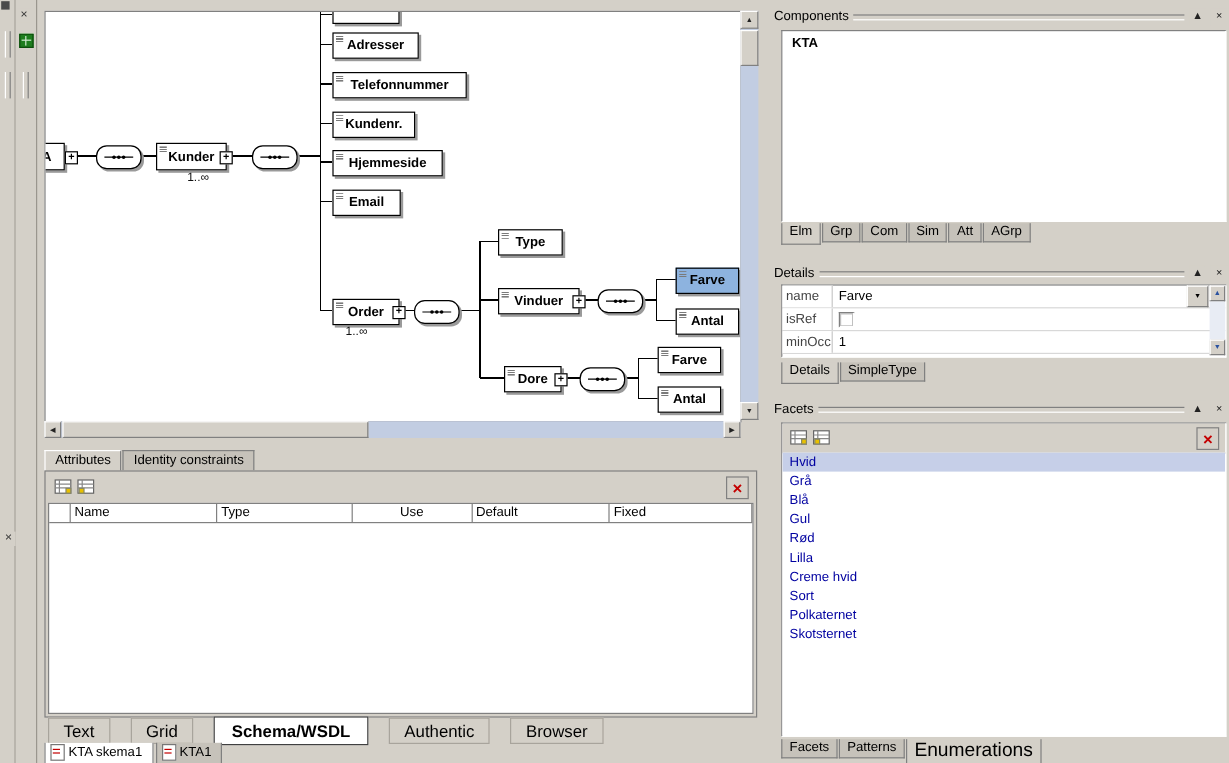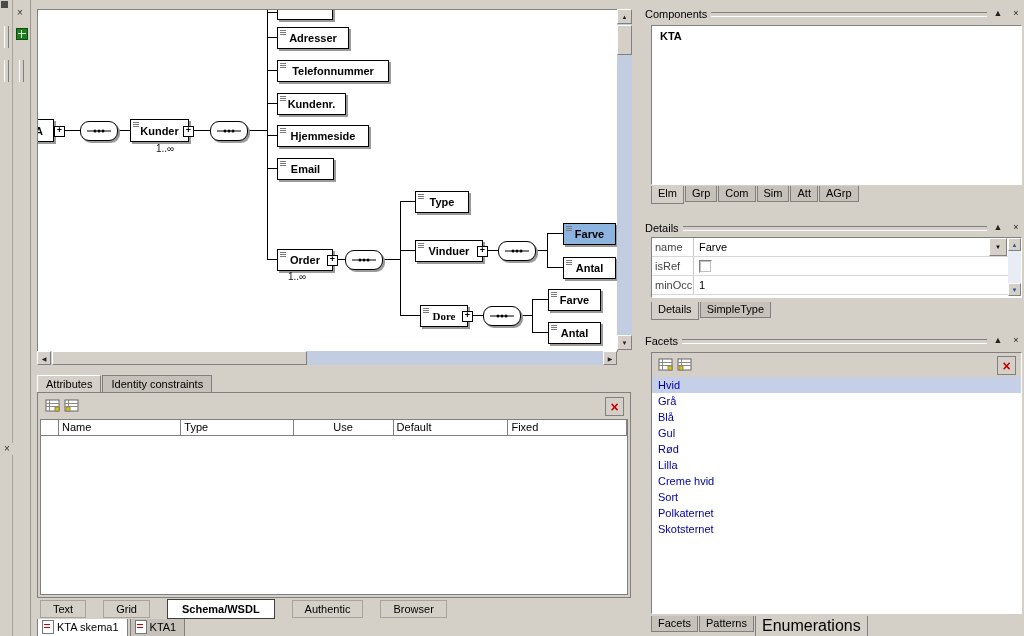--- a/index.html
+++ b/index.html
@@ -60,21 +60,21 @@
   .tb-icon{position:absolute;top:5px;width:18px;height:16px;display:flex;align-items:center;justify-content:center;}
   .xbtn{position:absolute;top:4px;width:17px;height:17px;display:flex;align-items:center;justify-content:center;
     color:#c40000;font-weight:bold;font-size:14px;border:1px solid #808080;background:#d4d0c8;}
   #attr-table{position:absolute;left:2px;right:2px;top:26px;bottom:2px;background:#fff;
     border:1px solid #808080;}
   #attr-header{display:flex;height:15px;border-bottom:1px solid #808080;}
   #attr-header .hcell{border-right:1px solid #808080;padding:1px 3px;font-size:11px;box-sizing:border-box;
     overflow:hidden;white-space:nowrap;}
   
   #view-tabs{position:absolute;left:40px;top:599px;height:20px;display:flex;align-items:center;}
-  .vtab{padding:2px 12px;margin-right:17px;border:1px solid #a8a49c;background:#d4d0c8;font-size:11px;}
+  .vtab{padding:2px 12px;margin-right:17px;border:1px solid #a8a49c;background:#d4d0c8;font-size:14px;}
   .vtab.active{background:#fff;border:1px solid #404040;font-weight:bold;padding:3px 14px;}
   #file-tabs{position:absolute;left:37px;top:620px;height:16px;display:flex;align-items:center;}
   .ftab{display:flex;align-items:center;gap:3px;padding:1px 8px 2px 4px;border:1px solid #808080;border-top:none;
     background:#c6c2ba;font-size:11px;margin-right:2px;}
   .ftab.active{background:#fff;font-weight:normal;}
   .ficon{width:10px;height:12px;background:#fff;border:1px solid #777;position:relative;display:inline-block;}
   .ficon:before{content:"";position:absolute;left:1px;top:3px;width:6px;height:1px;background:#c40000;}
   .ficon:after{content:"";position:absolute;left:1px;top:6px;width:6px;height:1px;background:#c40000;}
   
   .ptitle{position:absolute;left:645px;width:378px;height:15px;display:flex;align-items:center;gap:4px;}
@@ -186,21 +186,21 @@
         <span class="nlabel">Vinduer</span>
       </div>
       <div class="node selected" style="left: 525px; top: 213px; width: 51px; height: 20px;">
         <span class="corner"></span>
         <span class="nlabel">Farve</span>
       </div>
       <div class="node" style="left: 525px; top: 247px; width: 51px; height: 20px;">
         <span class="corner"></span>
         <span class="nlabel">Antal</span>
       </div>
-      <div class="node" style="left: 382px; top: 295px; width: 46px; height: 20px; font-family: Liberation Serif, serif;">
+      <div class="node" style="left: 382px; top: 295px; width: 46px; height: 20px;">
         <span class="corner"></span>
         <span class="nlabel">Dore</span>
       </div>
       <div class="node" style="left: 510px; top: 279px; width: 51px; height: 20px;">
         <span class="corner"></span>
         <span class="nlabel">Farve</span>
       </div>
       <div class="node" style="left: 510px; top: 312px; width: 51px; height: 20px;">
         <span class="corner"></span>
         <span class="nlabel">Antal</span>

